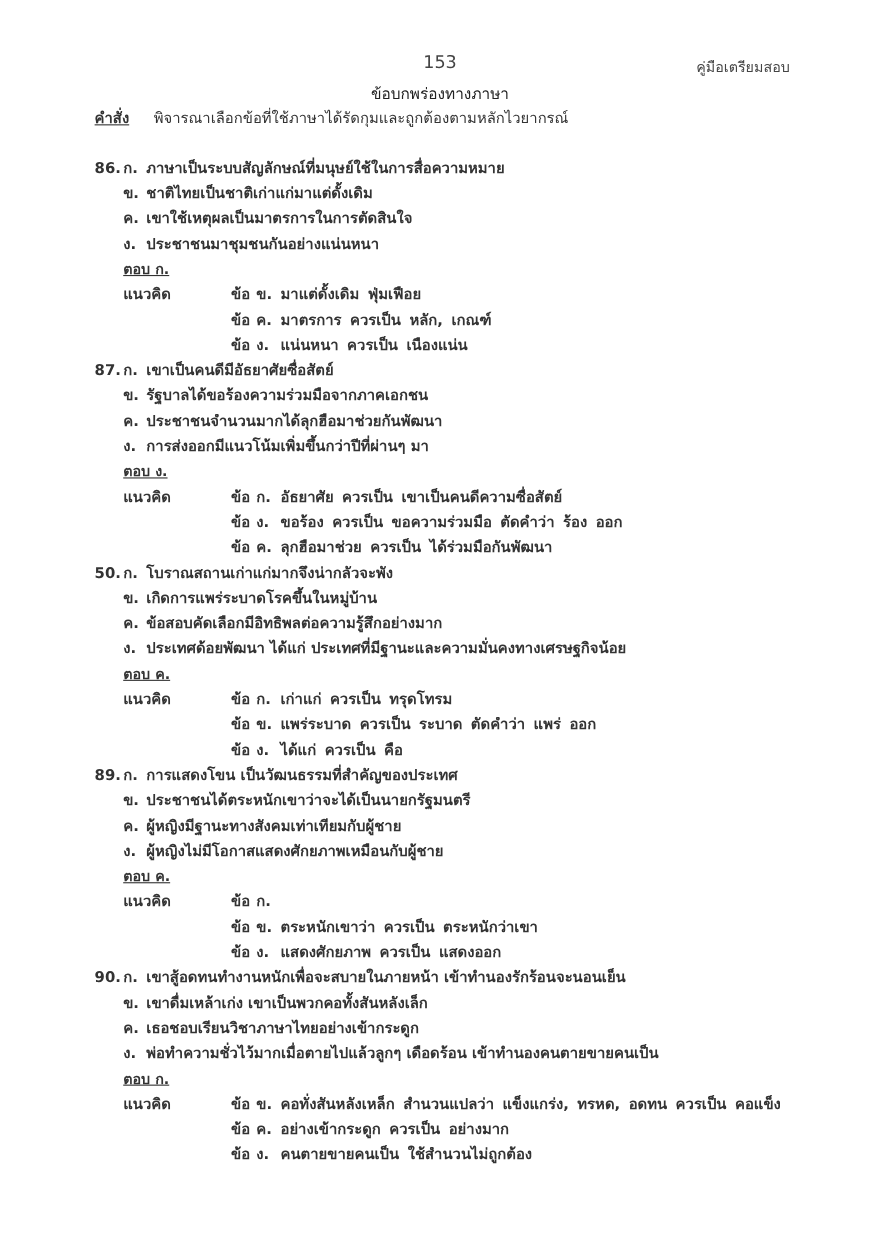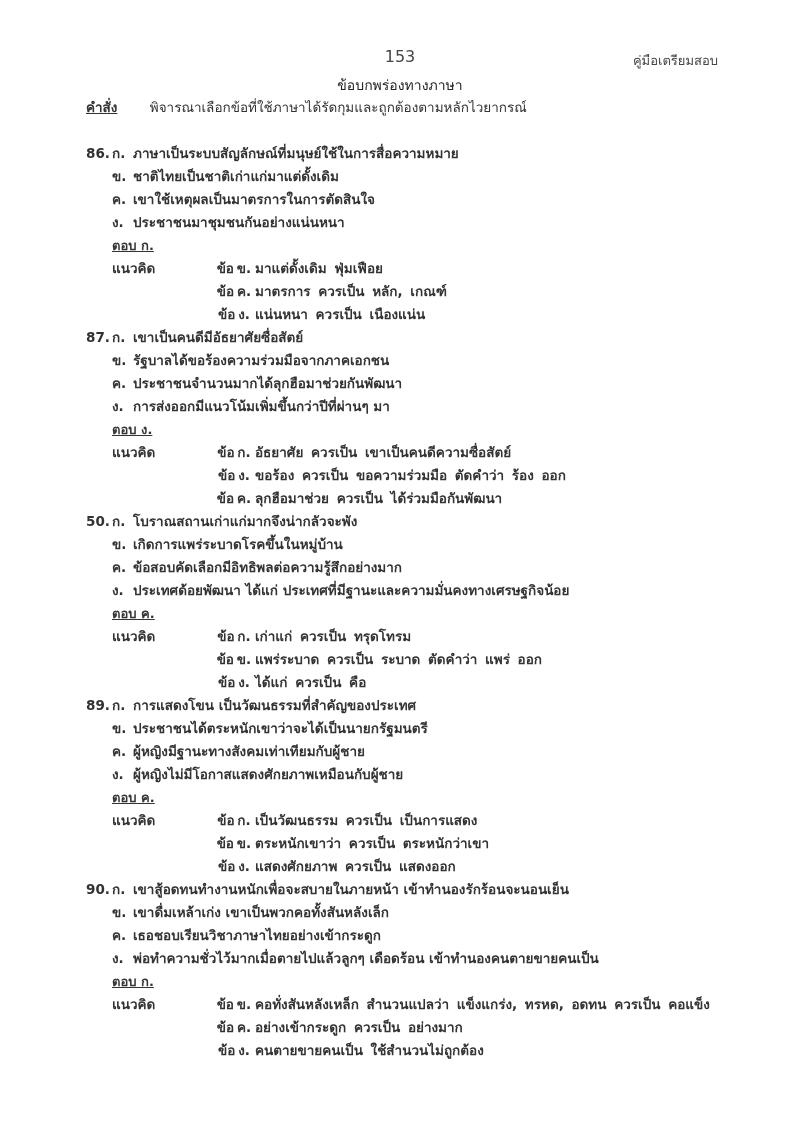--- a/index.html
+++ b/index.html
@@ -15,31 +15,31 @@
   .running-header {
     position: absolute; top: 50px; right: 82px; font-size: 13px; color: #444;
   }
   .title {
     position: absolute; top: 74px; left: 0; width: 800px; text-align: center;
     font-size: 14px; font-weight: normal; color: #222;
   }
   .instruction {
     position: absolute; top: 96px; left: 86px; font-size: 13.5px; color: #333;
   }
-  .instruction .label { font-weight: bold; text-decoration: underline; margin-right: 28px; }
+  .instruction .label { font-weight: bold; text-decoration: underline; margin-right: 18px; }
   .questions { position: absolute; top: 142px; left: 86px; width: 680px; font-weight: bold; }
   .q { }
   .line { height: 23px; line-height: 23px; font-size: 13.5px; white-space: nowrap; position: relative; }
   .qnum { display: inline-block; width: 26px; }
   .opt-indent { padding-left: 26px; }
   .opt-letter { display: inline-block; width: 21px; }
   .answer { padding-left: 26px; text-decoration: underline; font-size: 13px; }
   .exp-row { display: flex; }
   .exp-label { width: 124px; padding-left: 26px; box-sizing: border-box; }
-  .exp-ref { width: 45px; padding-left: 0; text-align: center; }
+  .exp-ref { width: 45px; padding-left: 0; }
   .exp-ref .ko { display: inline-block; width: 23px; }
   .exp-text { word-spacing: 3px; }
 </style>
 </head>
 <body>
 
 <div>
   <div class="page-number">153</div>
   <div class="running-header">คู่มือเตรียมสอบ</div>
   <div class="title">ข้อบกพร่องทางภาษา</div>
@@ -152,21 +152,20 @@
     <div class="line opt-indent">
       <span class="opt-letter">ค.</span><span>ผู้หญิงมีฐานะทางสังคมเท่าเทียมกับผู้ชาย</span>
     </div>
     <div class="line opt-indent">
       <span class="opt-letter">ง.</span><span>ผู้หญิงไม่มีโอกาสแสดงศักยภาพเหมือนกับผู้ชาย</span>
     </div>
     <div class="line answer">ตอบ  ค.</div>
     <div class="line exp-row">
       <span class="exp-label">แนวคิด</span>
       <span class="exp-ref"><span class="ko">ข้อ</span><span>ก.</span></span>
-      <span class="exp-text">เป็นวัฒนธรรม  ควรเป็น  เป็นการแสดง</span>
     </div>
     <div class="line exp-row">
       <span class="exp-label"></span>
       <span class="exp-ref"><span class="ko">ข้อ</span><span>ข.</span></span>
       <span class="exp-text">ตระหนักเขาว่า  ควรเป็น  ตระหนักว่าเขา</span>
     </div>
     <div class="line exp-row">
       <span class="exp-label"></span>
       <span class="exp-ref"><span class="ko">ข้อ</span><span>ง.</span></span>
       <span class="exp-text">แสดงศักยภาพ  ควรเป็น  แสดงออก</span>

